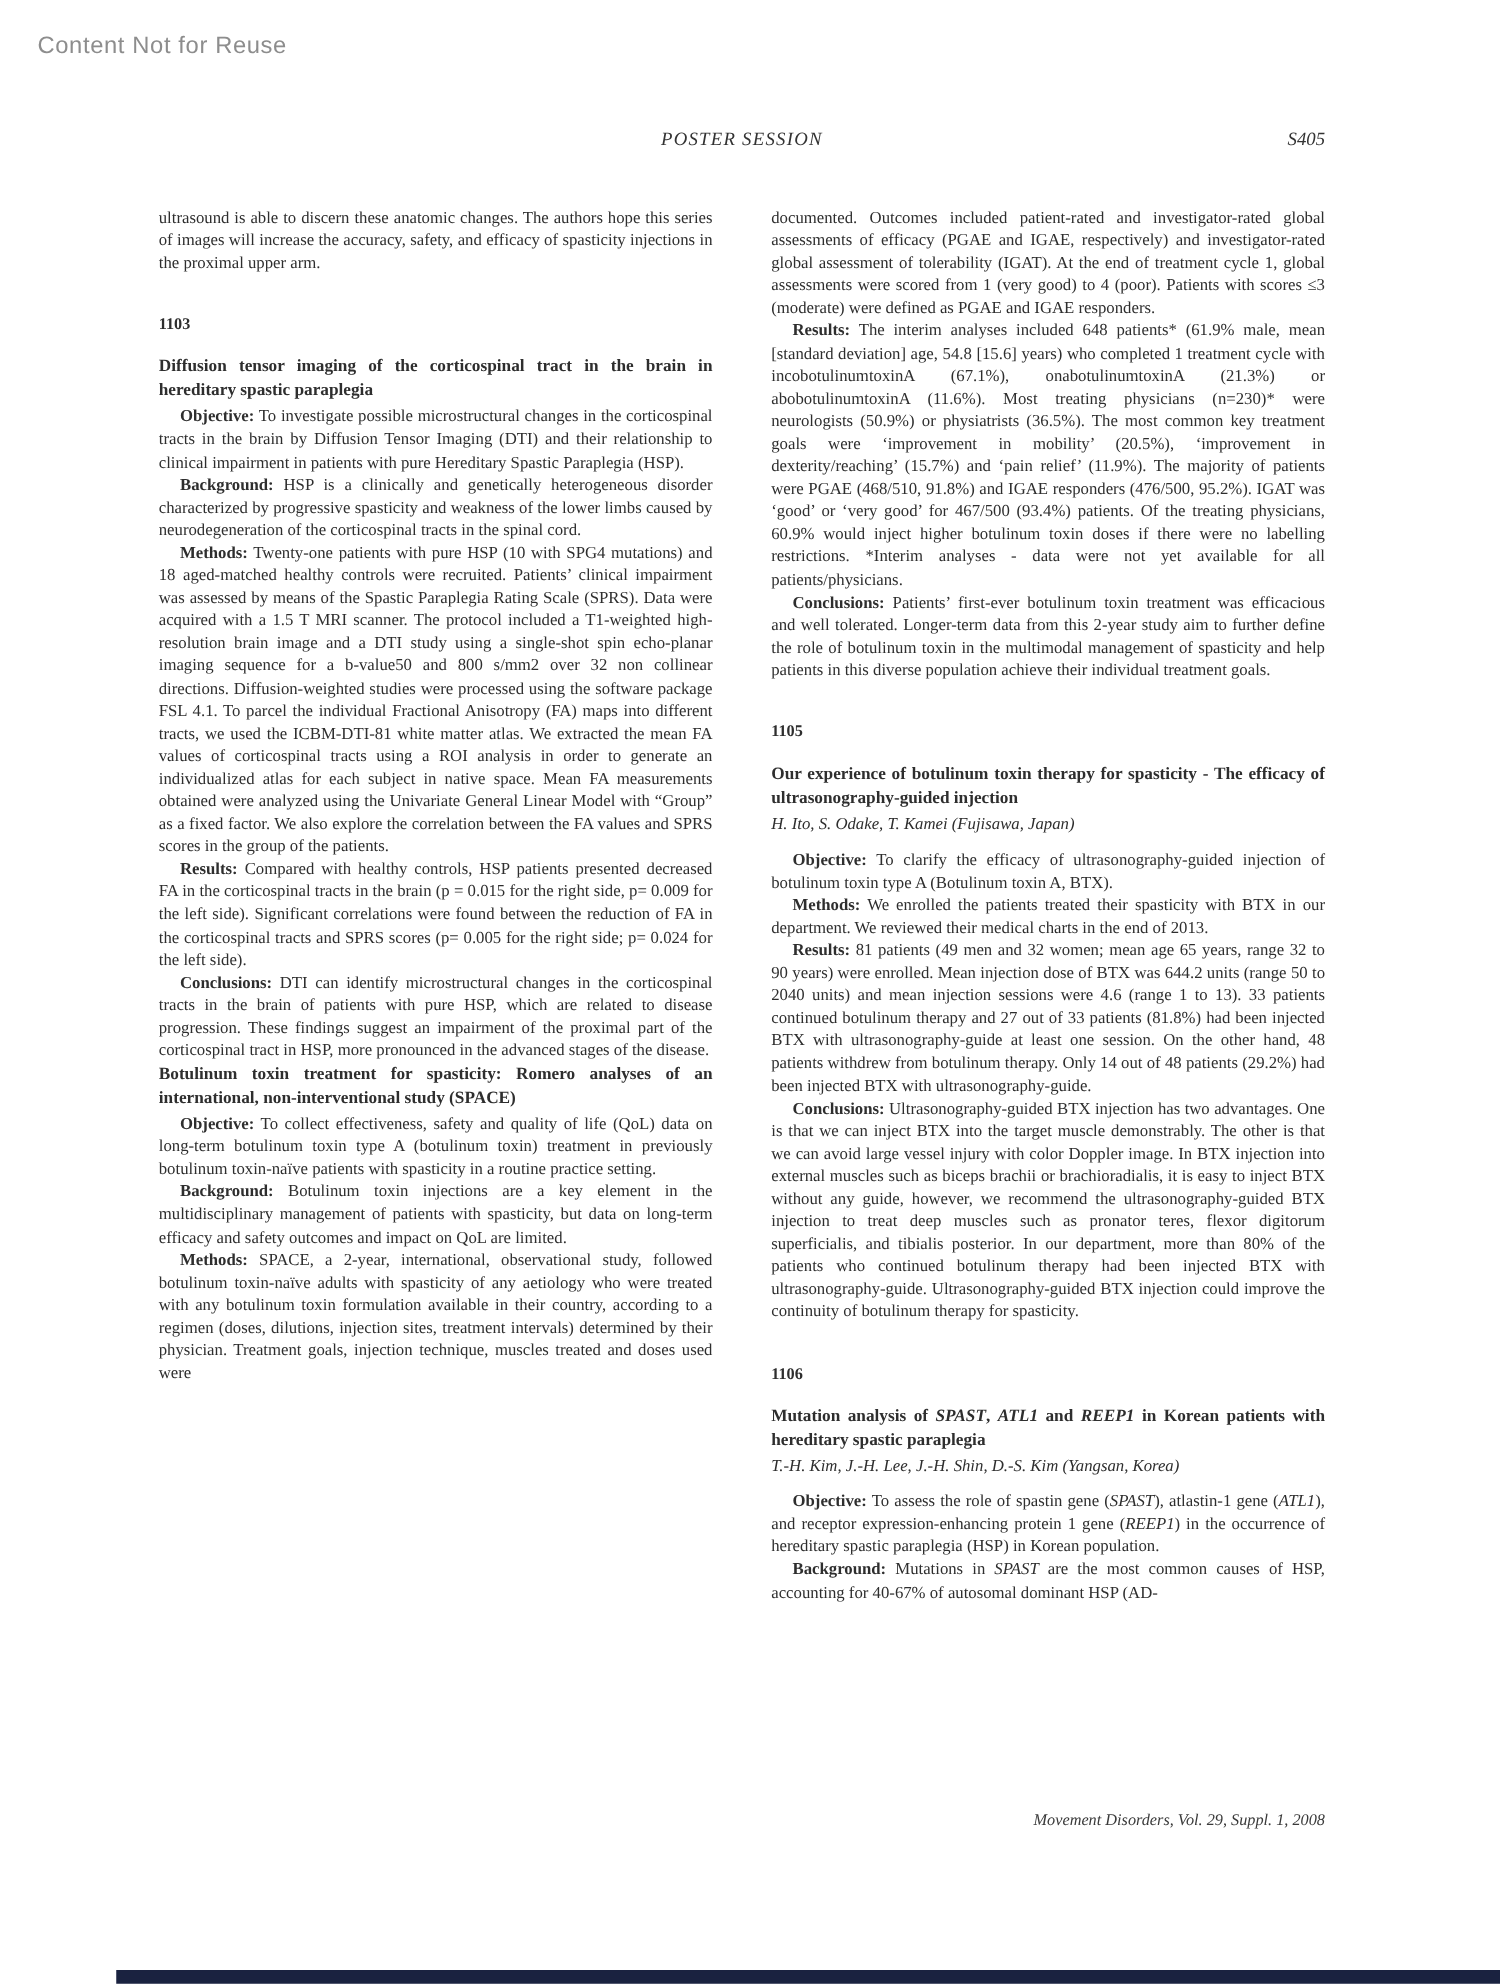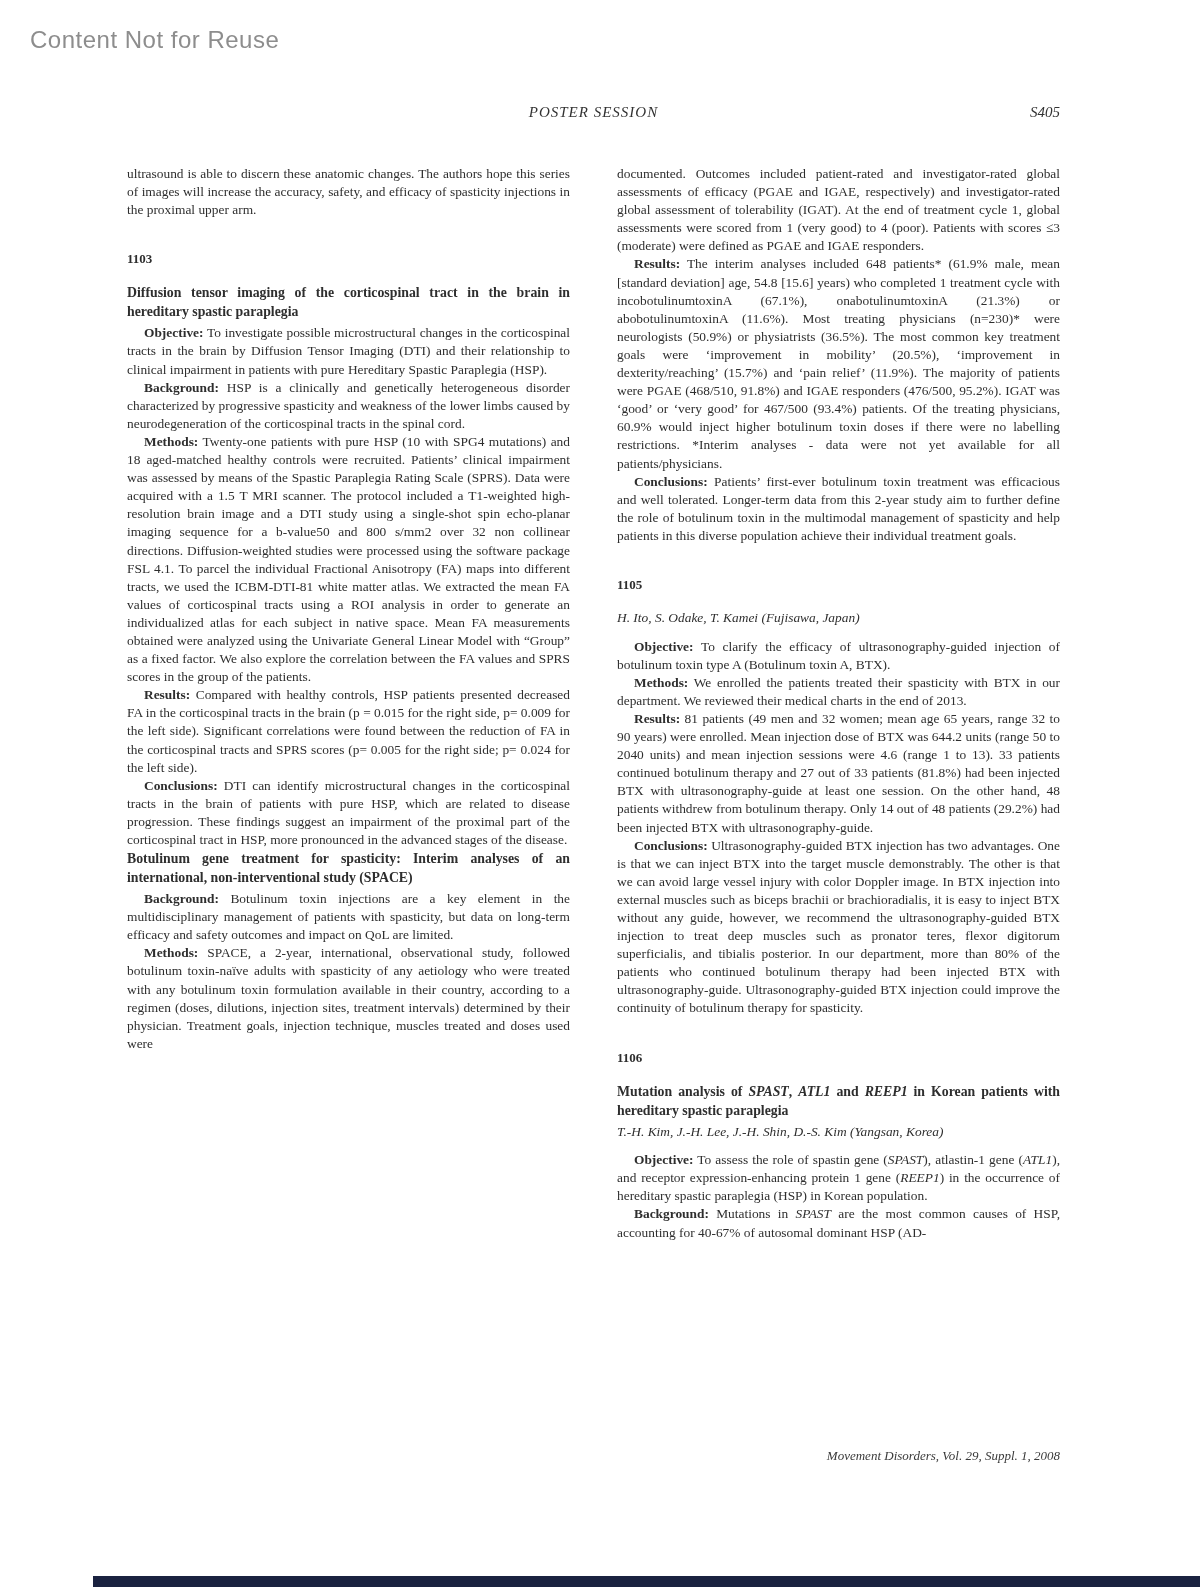--- a/index.html
+++ b/index.html
@@ -8,21 +8,21 @@
     background: #ffffff;
     font-family: "Liberation Serif", serif;
     color: #2e2e2e;
     position: relative;
     overflow: hidden;
   }
   .page { position: absolute; inset: 0; }
   .watermark {
     position: absolute; left: 30px; top: 26px;
     font-family: "Liberation Sans", sans-serif;
-    font-size: 24px; font-weight: 400;
+    font-size: 19px; font-weight: 400;
     color: #8d8d8d; letter-spacing: 0.5px;
   }
   .running-head {
     position: absolute; left: 127px; top: 104px; width: 933px;
     font-style: italic; font-size: 15px; color: #333;
   }
   .rh-title { position: absolute; left: 0; right: 0; text-align: center; letter-spacing: 1px; }
   .rh-page { position: absolute; right: 0; top: 0; }
   .col {
     position: absolute; top: 165px; width: 443px;
@@ -64,33 +64,35 @@
       <div class="abs-number">1103</div>
       <h2 class="abs-title">Diffusion tensor imaging of the corticospinal tract in the brain in hereditary spastic paraplegia</h2>
       <p class="sec"><b class="lbl">Objective:</b> <span>To investigate possible microstructural changes in the corticospinal tracts in the brain by Diffusion Tensor Imaging (DTI) and their relationship to clinical impairment in patients with pure Hereditary Spastic Paraplegia (HSP).</span></p>
       <p class="sec"><b class="lbl">Background:</b> <span>HSP is a clinically and genetically heterogeneous disorder characterized by progressive spasticity and weakness of the lower limbs caused by neurodegeneration of the corticospinal tracts in the spinal cord.</span></p>
       <p class="sec"><b class="lbl">Methods:</b> <span>Twenty-one patients with pure HSP (10 with SPG4 mutations) and 18 aged-matched healthy controls were recruited. Patients’ clinical impairment was assessed by means of the Spastic Paraplegia Rating Scale (SPRS). Data were acquired with a 1.5 T MRI scanner. The protocol included a T1-weighted high-resolution brain image and a DTI study using a single-shot spin echo-planar imaging sequence for a b-value50 and 800 s/mm2 over 32 non collinear directions. Diffusion-weighted studies were processed using the software package FSL 4.1. To parcel the individual Fractional Anisotropy (FA) maps into different tracts, we used the ICBM-DTI-81 white matter atlas. We extracted the mean FA values of corticospinal tracts using a ROI analysis in order to generate an individualized atlas for each subject in native space. Mean FA measurements obtained were analyzed using the Univariate General Linear Model with “Group” as a fixed factor. We also explore the correlation between the FA values and SPRS scores in the group of the patients.</span></p>
       <p class="sec"><b class="lbl">Results:</b> <span>Compared with healthy controls, HSP patients presented decreased FA in the corticospinal tracts in the brain (p = 0.015 for the right side, p= 0.009 for the left side). Significant correlations were found between the reduction of FA in the corticospinal tracts and SPRS scores (p= 0.005 for the right side; p= 0.024 for the left side).</span></p>
       <p class="sec"><b class="lbl">Conclusions:</b> <span>DTI can identify microstructural changes in the corticospinal tracts in the brain of patients with pure HSP, which are related to disease progression. These findings suggest an impairment of the proximal part of the corticospinal tract in HSP, more pronounced in the advanced stages of the disease.</span></p>
     </div>
 
     <div class="abstract">
-      <h2 class="abs-title">Botulinum gene treatment for spasticity: Interim analyses of an international, non-interventional study (SPACE)</h2>
+      <h2 class="abs-title">Botulinum toxin treatment for spasticity: Romero analyses of an international, non-interventional study (SPACE)</h2>
+      <p class="sec"><b class="lbl">Objective:</b> <span>To collect effectiveness, safety and quality of life (QoL) data on long-term botulinum toxin type A (botulinum toxin) treatment in previously botulinum toxin-naïve patients with spasticity in a routine practice setting.</span></p>
       <p class="sec"><b class="lbl">Background:</b> <span>Botulinum toxin injections are a key element in the multidisciplinary management of patients with spasticity, but data on long-term efficacy and safety outcomes and impact on QoL are limited.</span></p>
       <p class="sec"><b class="lbl">Methods:</b> <span>SPACE, a 2-year, international, observational study, followed botulinum toxin-naïve adults with spasticity of any aetiology who were treated with any botulinum toxin formulation available in their country, according to a regimen (doses, dilutions, injection sites, treatment intervals) determined by their physician. Treatment goals, injection technique, muscles treated and doses used were</span></p>
     </div>
   </div>
 
   <div class="col col-right">
     <p class="cont">documented. Outcomes included patient-rated and investigator-rated global assessments of efficacy (PGAE and IGAE, respectively) and investigator-rated global assessment of tolerability (IGAT). At the end of treatment cycle 1, global assessments were scored from 1 (very good) to 4 (poor). Patients with scores ≤3 (moderate) were defined as PGAE and IGAE responders.</p>
     <p class="sec"><b class="lbl">Results:</b> <span>The interim analyses included 648 patients* (61.9% male, mean [standard deviation] age, 54.8 [15.6] years) who completed 1 treatment cycle with incobotulinumtoxinA (67.1%), onabotulinumtoxinA (21.3%) or abobotulinumtoxinA (11.6%). Most treating physicians (n=230)* were neurologists (50.9%) or physiatrists (36.5%). The most common key treatment goals were ‘improvement in mobility’ (20.5%), ‘improvement in dexterity/reaching’ (15.7%) and ‘pain relief’ (11.9%). The majority of patients were PGAE (468/510, 91.8%) and IGAE responders (476/500, 95.2%). IGAT was ‘good’ or ‘very good’ for 467/500 (93.4%) patients. Of the treating physicians, 60.9% would inject higher botulinum toxin doses if there were no labelling restrictions. *Interim analyses - data were not yet available for all patients/physicians.</span></p>
     <p class="sec"><b class="lbl">Conclusions:</b> <span>Patients’ first-ever botulinum toxin treatment was efficacious and well tolerated. Longer-term data from this 2-year study aim to further define the role of botulinum toxin in the multimodal management of spasticity and help patients in this diverse population achieve their individual treatment goals.</span></p>
 
     <div class="abstract">
       <div class="abs-number">1105</div>
+      <h2 class="abs-title">Our experience of botulinum toxin therapy for spasticity - The efficacy of ultrasonography-guided injection</h2>
       <p class="authors">H. Ito, S. Odake, T. Kamei (Fujisawa, Japan)</p>
       <p class="sec"><b class="lbl">Objective:</b> <span>To clarify the efficacy of ultrasonography-guided injection of botulinum toxin type A (Botulinum toxin A, BTX).</span></p>
       <p class="sec"><b class="lbl">Methods:</b> <span>We enrolled the patients treated their spasticity with BTX in our department. We reviewed their medical charts in the end of 2013.</span></p>
       <p class="sec"><b class="lbl">Results:</b> <span>81 patients (49 men and 32 women; mean age 65 years, range 32 to 90 years) were enrolled. Mean injection dose of BTX was 644.2 units (range 50 to 2040 units) and mean injection sessions were 4.6 (range 1 to 13). 33 patients continued botulinum therapy and 27 out of 33 patients (81.8%) had been injected BTX with ultrasonography-guide at least one session. On the other hand, 48 patients withdrew from botulinum therapy. Only 14 out of 48 patients (29.2%) had been injected BTX with ultrasonography-guide.</span></p>
       <p class="sec"><b class="lbl">Conclusions:</b> <span>Ultrasonography-guided BTX injection has two advantages. One is that we can inject BTX into the target muscle demonstrably. The other is that we can avoid large vessel injury with color Doppler image. In BTX injection into external muscles such as biceps brachii or brachioradialis, it is easy to inject BTX without any guide, however, we recommend the ultrasonography-guided BTX injection to treat deep muscles such as pronator teres, flexor digitorum superficialis, and tibialis posterior. In our department, more than 80% of the patients who continued botulinum therapy had been injected BTX with ultrasonography-guide. Ultrasonography-guided BTX injection could improve the continuity of botulinum therapy for spasticity.</span></p>
     </div>
 
     <div class="abstract">
       <div class="abs-number">1106</div>
       <h2 class="abs-title"><span>Mutation analysis of </span><span class="gene">SPAST</span><span>, </span><span class="gene">ATL1</span><span> and </span><span class="gene">REEP1</span><span> in Korean patients with hereditary spastic paraplegia</span></h2>

